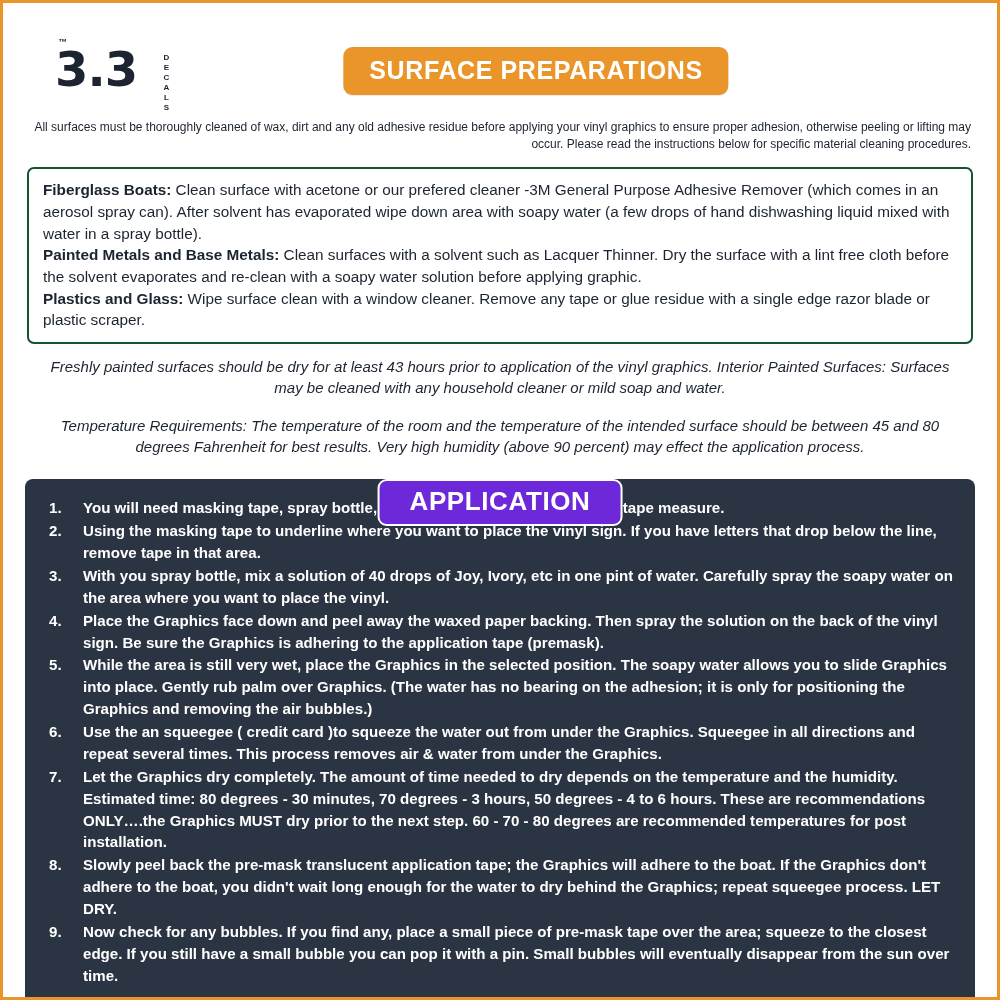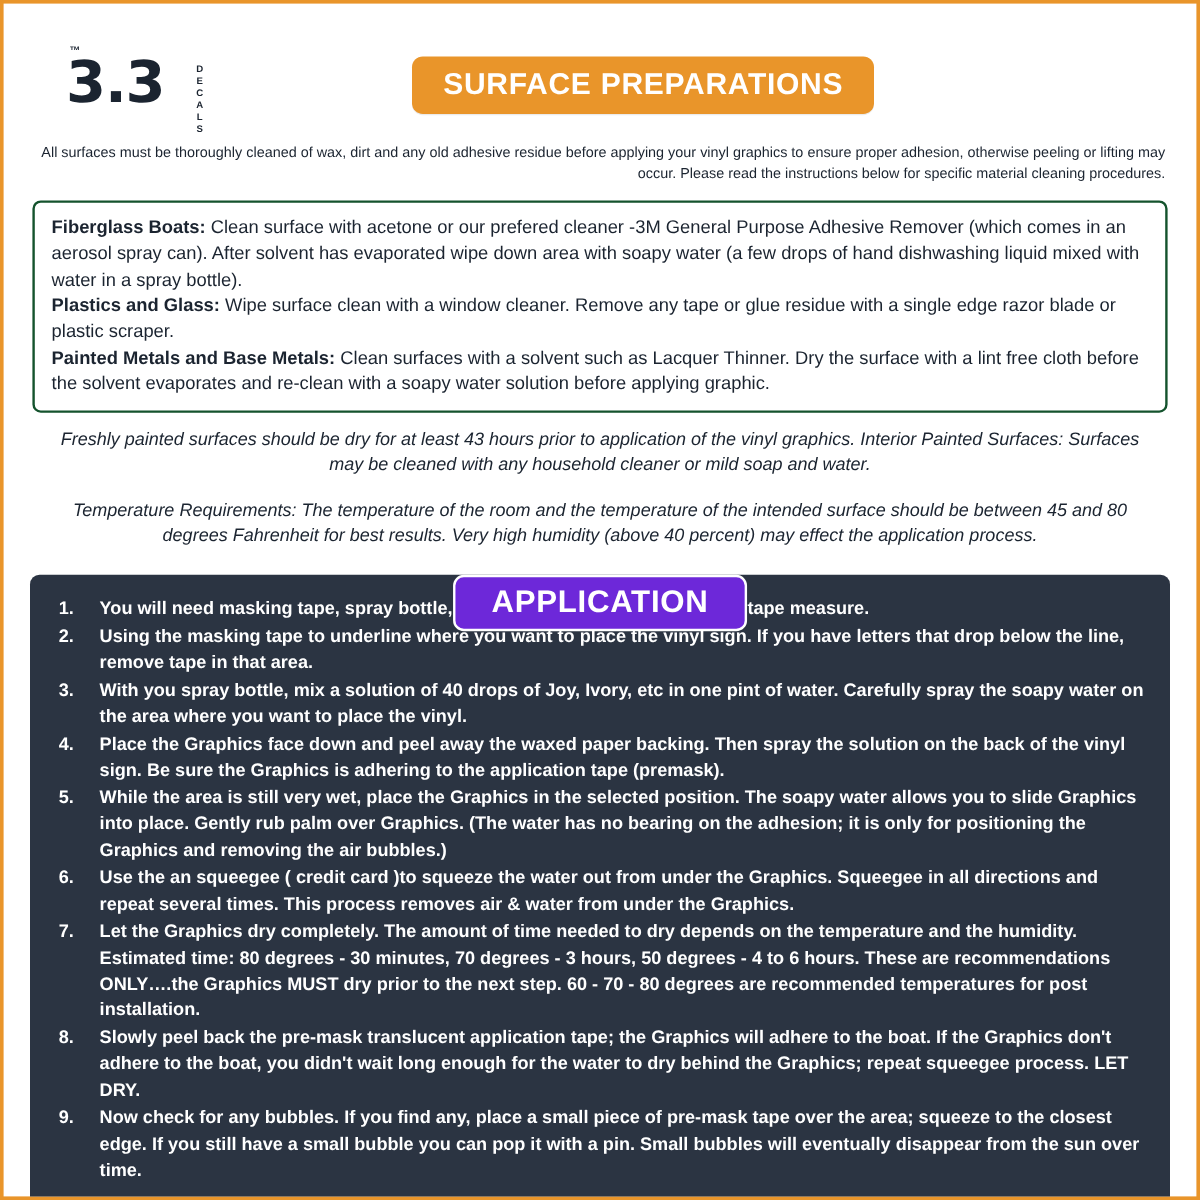--- a/index.html
+++ b/index.html
@@ -186,26 +186,26 @@
         <span class="mark">3.3</span>
         <span class="vert">DECALS</span>
       </div>
       <div class="title-pill">SURFACE PREPARATIONS</div>
     </div>
 
     <p class="intro">All surfaces must be thoroughly cleaned of wax, dirt and any old adhesive residue before applying your vinyl graphics to ensure proper adhesion, otherwise peeling or lifting may occur. Please read the instructions below for specific material cleaning procedures.</p>
 
     <div class="box">
       <p><span class="lead">Fiberglass Boats:</span><span> Clean surface with acetone or our prefered cleaner -3M General Purpose Adhesive Remover (which comes in an aerosol spray can). After solvent has evaporated wipe down area with soapy water (a few drops of hand dishwashing liquid mixed with water in a spray bottle).</span></p>
+      <p><span class="lead">Painted Metals and Base Metals:</span><span> Clean surfaces with a solvent such as Lacquer Thinner. Dry the surface with a lint free cloth before the solvent evaporates and re-clean with a soapy water solution before applying graphic.</span></p>
       <p><span class="lead">Plastics and Glass:</span><span> Wipe surface clean with a window cleaner. Remove any tape or glue residue with a single edge razor blade or plastic scraper.</span></p>
-      <p><span class="lead">Painted Metals and Base Metals:</span><span> Clean surfaces with a solvent such as Lacquer Thinner. Dry the surface with a lint free cloth before the solvent evaporates and re-clean with a soapy water solution before applying graphic.</span></p>
     </div>
 
     <p class="note">Freshly painted surfaces should be dry for at least 43 hours prior to application of the vinyl graphics. Interior Painted Surfaces: Surfaces may be cleaned with any household cleaner or mild soap and water.</p>
-    <p class="note second">Temperature Requirements: The temperature of the room and the temperature of the intended surface should be between 45 and 80 degrees Fahrenheit for best results. Very high humidity (above 40 percent) may effect the application process.</p>
+    <p class="note second">Temperature Requirements: The temperature of the room and the temperature of the intended surface should be between 45 and 80 degrees Fahrenheit for best results. Very high humidity (above 90 percent) may effect the application process.</p>
 
     <div class="app-wrap">
       <div class="app-pill">APPLICATION</div>
       <div class="app-panel">
         <p class="step"><span class="num">1.</span><span>You will need masking tape, spray bottle, Joy or dish washing liquid, and a tape measure.</span></p>
         <p class="step"><span class="num">2.</span><span>Using the masking tape to underline where you want to place the vinyl sign. If you have letters that drop below the line, remove tape in that area.</span></p>
         <p class="step"><span class="num">3.</span><span>With you spray bottle, mix a solution of 40 drops of Joy, Ivory, etc in one pint of water. Carefully spray the soapy water on the area where you want to place the vinyl.</span></p>
         <p class="step"><span class="num">4.</span><span>Place the Graphics face down and peel away the waxed paper backing. Then spray the solution on the back of the vinyl sign. Be sure the Graphics is adhering to the application tape (premask).</span></p>
         <p class="step"><span class="num">5.</span><span>While the area is still very wet, place the Graphics in the selected position. The soapy water allows you to slide Graphics into place. Gently rub palm over Graphics. (The water has no bearing on the adhesion; it is only for positioning the Graphics and removing the air bubbles.)</span></p>
         <p class="step"><span class="num">6.</span><span>Use the an squeegee ( credit card )to squeeze the water out from under the Graphics. Squeegee in all directions and repeat several times. This process removes air &amp; water from under the Graphics.</span></p>

